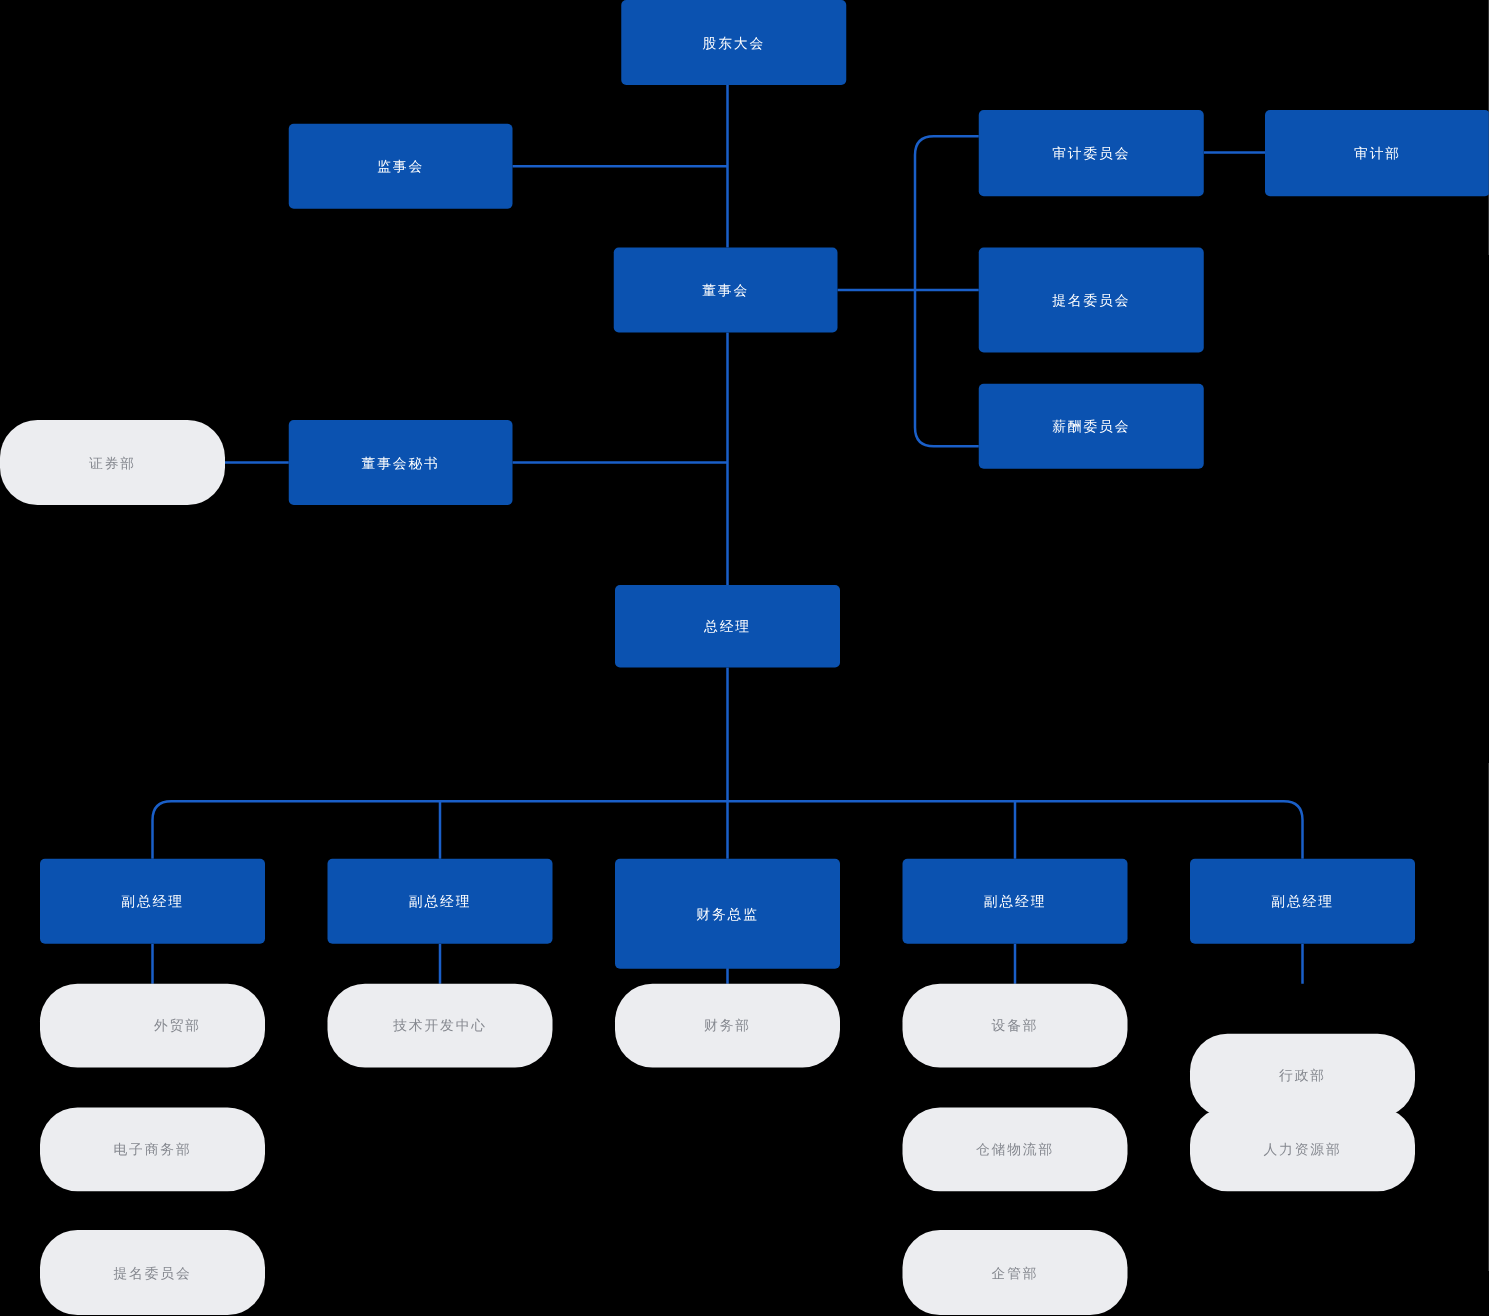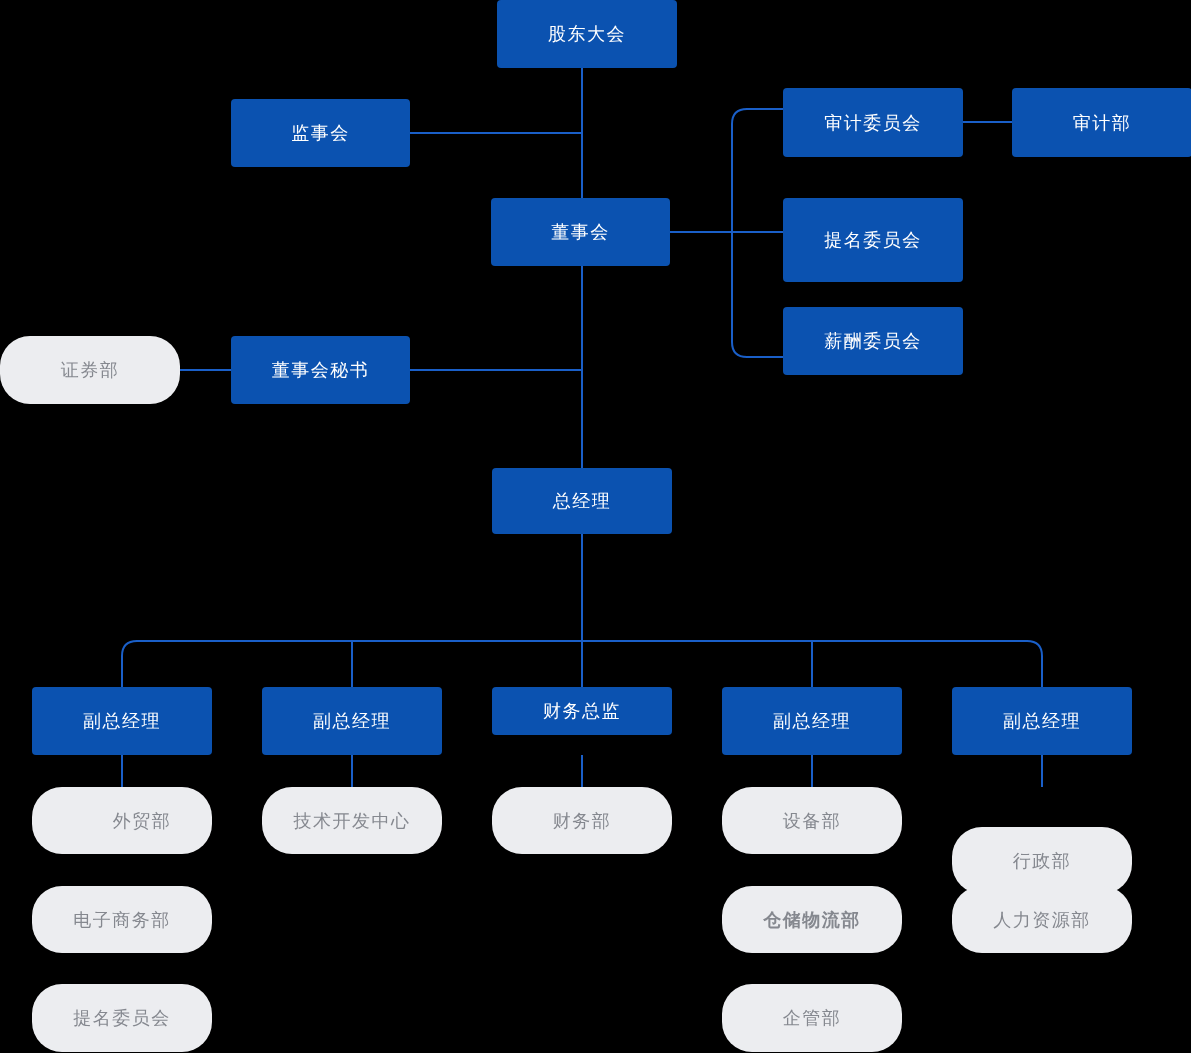--- a/index.html
+++ b/index.html
@@ -21,21 +21,21 @@
   }
   #edges {
     position: absolute; left: 0; top: 0;
     width: 1191px; height: 1053px;
   }
   .edge { stroke: var(--line); stroke-width: 2; fill: none; }
   .node {
     position: absolute;
     display: flex; align-items: center; justify-content: center;
     border-radius: 4px;
-    font-size: 18px;
+    font-size: 11px;
     letter-spacing: 1.5px;
     box-sizing: border-box;
     cursor: default;
     white-space: nowrap;
   }
   .node.primary { background: var(--primary); color: var(--primary-text); }
   .node.secondary { background: var(--secondary); color: var(--secondary-text); border-radius: 30px; }
 </style>
 </head>
 <body style="--background: #000000; --primary: #0b52b0; --secondary: #ecedf0; --line: #1a5fc8; --primary-text: #ffffff; --secondary-text: #85888f;">
@@ -79,40 +79,40 @@
   <div class="node secondary" style="left:0; top:336px; width:180px; height:68px;">证券部</div>
 
   <div class="node primary" style="left:231px; top:336px; width:179px; height:68px;">董事会秘书</div>
 
   <div class="node primary" style="left:492px; top:468px; width:180px; height:66px;">总经理</div>
 
   <div class="node primary" style="left:32px; top:687px; width:180px; height:68px;">副总经理</div>
 
   <div class="node primary" style="left:262px; top:687px; width:180px; height:68px;">副总经理</div>
 
-  <div class="node primary" style="left:492px; top:687px; width:180px; height:48px;">财务总监</div>
+  <div class="node primary" style="left:492px; top:687px; width:180px; height:88px;">财务总监</div>
 
   <div class="node primary" style="left:722px; top:687px; width:180px; height:68px;">副总经理</div>
 
   <div class="node primary" style="left:952px; top:687px; width:180px; height:68px;">副总经理</div>
 
   <div class="node secondary" style="left:32px; top:787px; width:180px; height:67px;padding-left:40px;">外贸部</div>
 
   <div class="node secondary" style="left:262px; top:787px; width:180px; height:67px;">技术开发中心</div>
 
   <div class="node secondary" style="left:492px; top:787px; width:180px; height:67px;">财务部</div>
 
   <div class="node secondary" style="left:722px; top:787px; width:180px; height:67px;">设备部</div>
 
   <div class="node secondary" style="left:952px; top:787px; width:180px; height:67px;margin-top:40px;">行政部</div>
 
   <div class="node secondary" style="left:32px; top:886px; width:180px; height:67px;">电子商务部</div>
 
 
-  <div class="node secondary" style="left:722px; top:886px; width:180px; height:67px;font-weight:bold;">仓储物流部</div>
+  <div class="node secondary" style="left:722px; top:886px; width:180px; height:67px;">仓储物流部</div>
 
   <div class="node secondary" style="left:952px; top:886px; width:180px; height:67px;">人力资源部</div>
 
   <div class="node secondary" style="left:32px; top:984px; width:180px; height:68px;">提名委员会</div>
 
   <div class="node secondary" style="left:722px; top:984px; width:180px; height:68px;">企管部</div>
 
 </div>
 
 </body></html>

